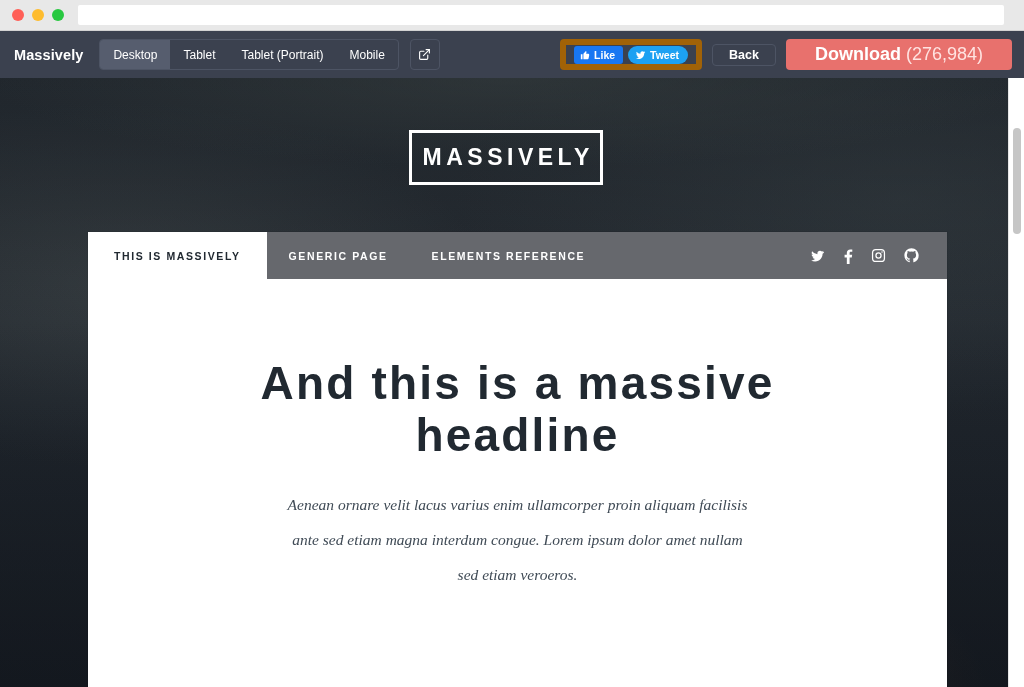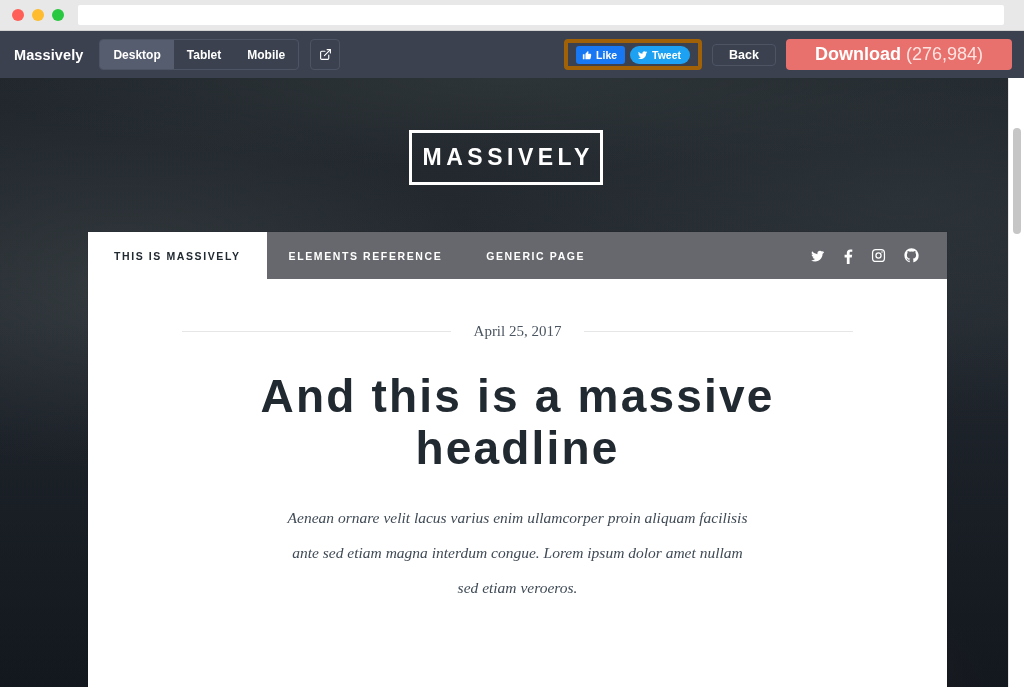--- a/index.html
+++ b/index.html
@@ -90,21 +90,21 @@
     border-radius: 4px;
     overflow: hidden;
   }
   .device-btn {
     height: 40px;
     display: flex;
     align-items: center;
     padding: 0 13px;
     color: #ffffff;
     font-size: 12px;
-    font-weight: bold;
+    font-weight: normal;
     background: transparent;
     border: none;
     cursor: pointer;
     white-space: nowrap;
     font-family: "Liberation Sans", sans-serif;
   }
   .device-btn.active { background: #565d6e; }
 
   .icon-btn {
     height: 31px;
@@ -125,21 +125,21 @@
     display: flex;
     align-items: center;
   }
 
   .social-group {
     display: flex;
     align-items: center;
     gap: 5px;
     height: 31px;
     padding: 9px 8px;
-    border: 4px solid #a16207;
+    border: 6px solid #a16207;
     border-radius: 4px;
     margin-right: 10px;
   }
   .fb-like, .tw-tweet {
     display: flex;
     align-items: center;
     gap: 4px;
     height: 18px;
     padding: 0 8px 0 6px;
     border-radius: 3px;
@@ -320,20 +320,21 @@
   .headline {
     text-align: center;
     color: #212931;
     font-size: 46px;
     line-height: 52px;
     font-weight: bold;
     letter-spacing: 2.2px;
     padding: 0 110px;
     margin-bottom: 26px;
     font-family: "Liberation Sans", sans-serif;
+    margin-top: 34px;
   }
 
   .subtitle {
     text-align: center;
     font-family: "Liberation Serif", serif;
     font-style: italic;
     font-size: 15.5px;
     line-height: 35px;
     color: #3f4a55;
     padding: 0 196px;
@@ -374,20 +375,21 @@
     </div>
     <input class="url-bar" type="text" value="" placeholder="" style="">
   </div>
 
   <div class="toolbar">
     <div class="brand">Massively</div>
 
     <div class="device-group">
       <button class="device-btn active">Desktop</button>
       <button class="device-btn">Tablet</button>
+      <button class="device-btn">Tablet (Portrait)</button>
       <button class="device-btn">Mobile</button>
     </div>
 
     <button class="icon-btn">
       <span>
         <svg width="13" height="13" viewBox="0 0 24 24" fill="none" stroke="#ffffff" stroke-width="2.1" stroke-linecap="round" stroke-linejoin="round">
           <path d="M18 13v6a2 2 0 0 1-2 2H5a2 2 0 0 1-2-2V8a2 2 0 0 1 2-2h6"></path>
           <polyline points="15 3 21 3 21 9"></polyline>
           <line x1="10" y1="14" x2="21" y2="3"></line>
         </svg>
@@ -428,22 +430,22 @@
     <div class="hero-bg"></div>
 
     <div class="logo-plate">
       <span class="logo-text">MASSIVELY</span>
     </div>
 
     <div class="page-panel"></div>
 
     <div class="site-nav">
       <a class="nav-link active">THIS IS MASSIVELY</a>
+      <a class="nav-link">GENERIC PAGE</a>
       <a class="nav-link">ELEMENTS REFERENCE</a>
-      <a class="nav-link">GENERIC PAGE</a>
 
       <div class="nav-social">
         <a>
           <span>
             <svg width="15" height="14" viewBox="0 0 24 24" fill="#ffffff">
               <path d="M23 4.9c-.8.4-1.7.6-2.6.8 1-.6 1.7-1.5 2-2.5-.9.5-1.9.9-2.9 1.1A4.5 4.5 0 0 0 11.8 8c0 .4 0 .7.1 1A12.8 12.8 0 0 1 2.6 4a4.5 4.5 0 0 0 1.4 6 4.4 4.4 0 0 1-2-.6v.1c0 2.2 1.5 4 3.6 4.4a4.5 4.5 0 0 1-2 .1 4.5 4.5 0 0 0 4.2 3.1A9 9 0 0 1 1 19.5a12.7 12.7 0 0 0 6.9 2c8.3 0 12.8-6.9 12.8-12.8v-.6c.9-.6 1.7-1.4 2.3-2.2z"></path>
             </svg>
           </span>
         </a>
         <a>
@@ -466,25 +468,20 @@
           <span>
             <svg width="15" height="15" viewBox="0 0 24 24" fill="#ffffff">
               <path d="M12 .5C5.7.5.6 5.6.6 11.9c0 5 3.3 9.3 7.8 10.8.6.1.8-.2.8-.6v-2c-3.2.7-3.9-1.5-3.9-1.5-.5-1.3-1.3-1.7-1.3-1.7-1-.7.1-.7.1-.7 1.1.1 1.7 1.2 1.7 1.2 1 1.8 2.7 1.3 3.4 1 .1-.8.4-1.3.7-1.6-2.6-.3-5.3-1.3-5.3-5.8 0-1.3.5-2.3 1.2-3.1-.1-.3-.5-1.5.1-3.1 0 0 1-.3 3.2 1.2a11 11 0 0 1 5.8 0c2.2-1.5 3.2-1.2 3.2-1.2.6 1.6.2 2.8.1 3.1.8.8 1.2 1.8 1.2 3.1 0 4.5-2.7 5.5-5.3 5.8.4.4.8 1.1.8 2.2v3.3c0 .4.2.7.8.6a11.4 11.4 0 0 0 7.8-10.8C23.4 5.6 18.3.5 12 .5z"></path>
             </svg>
           </span>
         </a>
       </div>
     </div>
 
     <div class="article">
-      <div class="date-row">
-        <span class="date-rule"></span>
-        <span class="date-text">April 25, 2017</span>
-        <span class="date-rule"></span>
-      </div>
 
       <h1 class="headline">And this is a massive headline</h1>
 
       <p class="subtitle">Aenean ornare velit lacus varius enim ullamcorper proin aliquam facilisis ante sed etiam magna interdum congue. Lorem ipsum dolor amet nullam sed etiam veroeros.</p>
 
     </div>
 
   </div>
 
   <div class="scroll-track">

